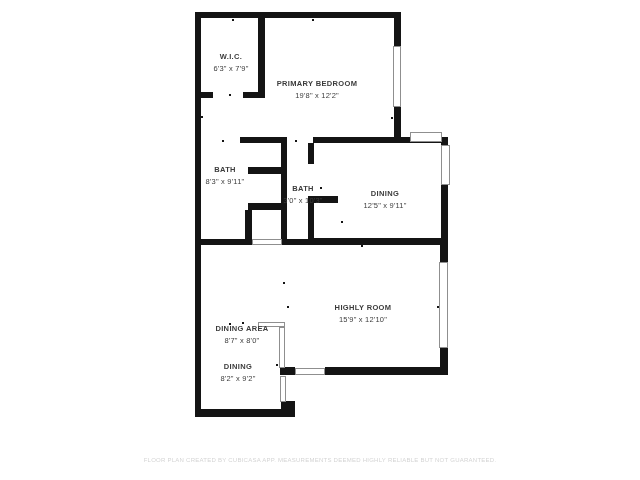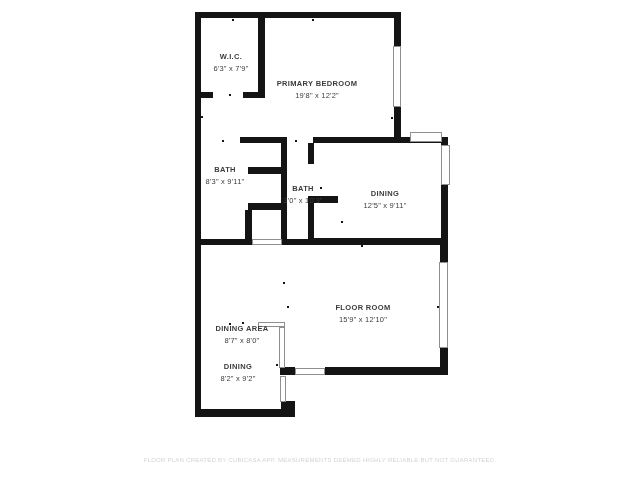--- a/index.html
+++ b/index.html
@@ -101,21 +101,21 @@
   </div>
   <div class="room" style="left: 385px; top: 189px;">
     <div class="rname">DINING</div>
     <div class="rdims">12'5" x 9'11"</div>
   </div>
   <div class="room" style="left: 242px; top: 279px; margin-top: 45px;">
     <div class="rname">DINING AREA</div>
     <div class="rdims">8'7" x 8'0"</div>
   </div>
   <div class="room" style="left: 363px; top: 303px;">
-    <div class="rname">FLOOR ROOM</div>
+    <div class="rname">HIGHLY ROOM</div>
     <div class="rdims">15'9" x 12'10"</div>
   </div>
   <div class="room" style="left: 238px; top: 362px;">
     <div class="rname">DINING</div>
     <div class="rdims">8'2" x 9'2"</div>
   </div>
 
   <div class="footer">FLOOR PLAN CREATED BY CUBICASA APP. MEASUREMENTS DEEMED HIGHLY RELIABLE BUT NOT GUARANTEED.</div>
 
 </div>

